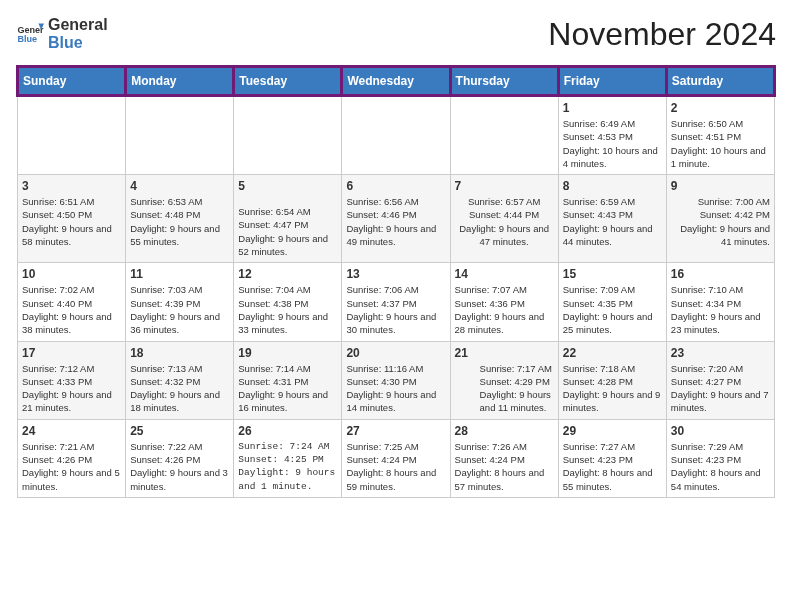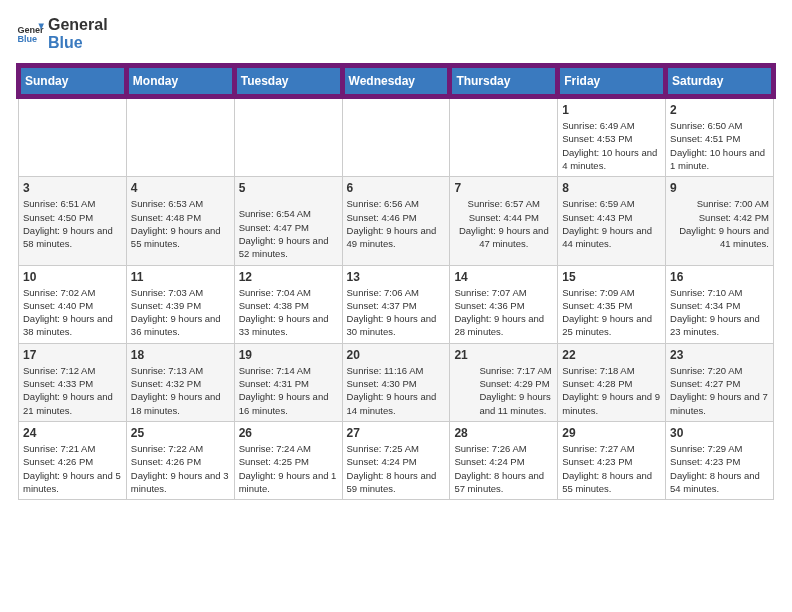--- a/index.html
+++ b/index.html
@@ -41,21 +41,21 @@
       width: 100%;
       border-collapse: collapse;
     }
     thead tr th {
       background-color: #3a7abf;
       color: #fff;
       font-size: 12px;
       font-weight: bold;
       padding: 6px 4px;
       text-align: left;
-      border: 5px solid #701a75;
+      border: 3px solid #701a75;
     }
     tbody tr td {
       vertical-align: top;
       font-size: 10px;
       color: #333;
       padding: 4px;
       border: 1px solid #ccc;
       width: 14.28%;
       min-height: 70px;
       background: #fff;
@@ -87,20 +87,21 @@
       <text x="2" y="18" font-size="13" font-weight="bold" fill="#333">General</text>
       <text x="2" y="32" font-size="13" font-weight="bold" fill="#3a7abf">Blue</text>
       <polygon points="32,5 40,5 36,14" fill="#3a7abf"></polygon>
     </svg>
     <div>
       <div style="font-size:16px;font-weight:bold;color:#333;line-height:1.1;">General</div>
       <div style="font-size:16px;font-weight:bold;color:#3a7abf;line-height:1.1;">Blue</div>
     </div>
   </div>
   <div class="title-area">
+    <div class="month-title">November 2024</div>
   </div>
 </div>
 
 <table>
   <thead>
     <tr>
     <th>Sunday</th>
         <th>Monday</th>
         <th>Tuesday</th>
         <th>Wednesday</th>
@@ -269,21 +270,21 @@
 Daylight: 9 hours and 5 minutes.</div>
         </td>
         <td>
           <span class="day-number">25</span>
           <div class="day-info" style="white-space: pre-line;">Sunrise: 7:22 AM
 Sunset: 4:26 PM
 Daylight: 9 hours and 3 minutes.</div>
         </td>
         <td>
           <span class="day-number">26</span>
-          <div class="day-info" style="white-space: pre-line;">Sunrise: 7:24 AM
+          <div class="day-info" style="white-space: pre-line; font-family: Liberation Mono, monospace;">Sunrise: 7:24 AM
 Sunset: 4:25 PM
 Daylight: 9 hours and 1 minute.</div>
         </td>
         <td>
           <span class="day-number">27</span>
           <div class="day-info" style="white-space: pre-line;">Sunrise: 7:25 AM
 Sunset: 4:24 PM
 Daylight: 8 hours and 59 minutes.</div>
         </td>
         <td>

